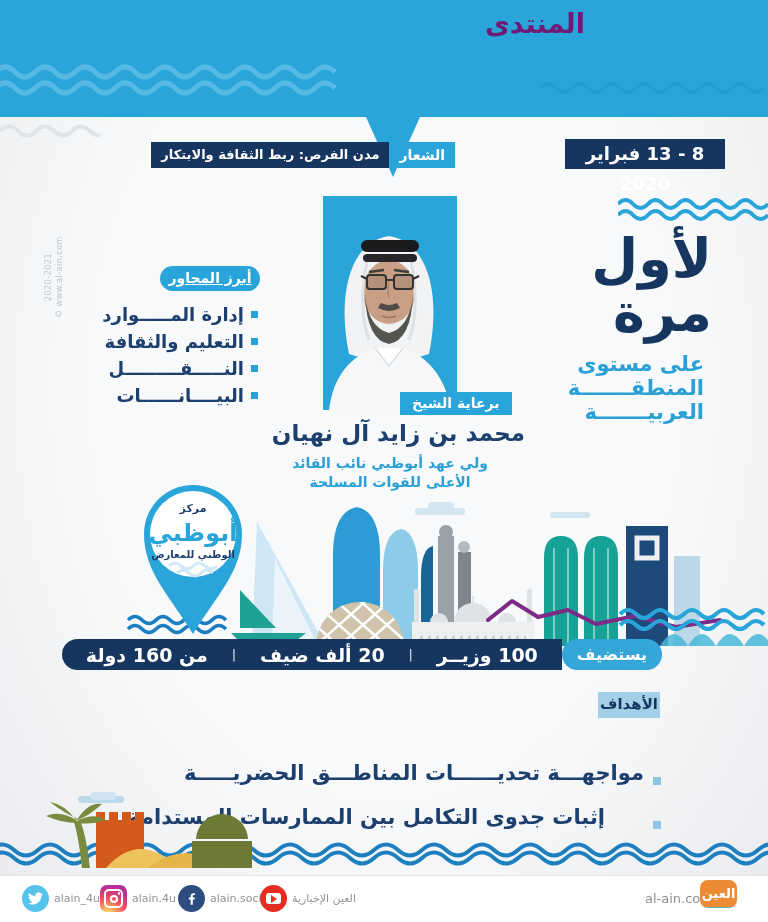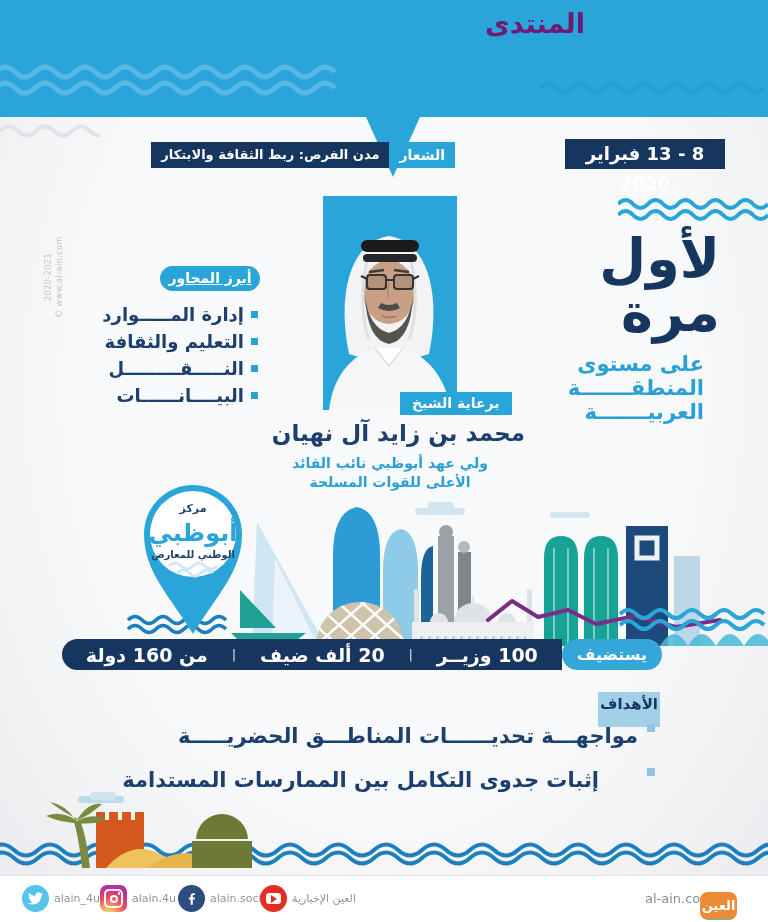--- a/index.html
+++ b/index.html
@@ -21,21 +21,21 @@
   
   .date-badge{position:absolute;left:565px;top:139px;width:160px;height:30px;background:#16365f;
     color:#fff;font-weight:bold;font-size:18px;text-align:center;line-height:30px;direction:rtl;}
   .slogan{position:absolute;right:313px;top:142px;height:26px;display:flex;direction:rtl;}
   .slogan-label{background:#2aa5da;color:#fff;font-size:14px;font-weight:bold;
     padding:0 10px;line-height:26px;white-space:nowrap;}
   .slogan-text{background:#16365f;color:#fff;font-size:13px;font-weight:bold;
     padding:0 10px;line-height:26px;white-space:nowrap;}
   .waves-right{position:absolute;left:618px;top:196px;}
   
-  .first-big{position:absolute;right:48px;top:232px;text-align:right;direction:rtl;
+  .first-big{position:absolute;right:56px;top:232px;text-align:right;direction:rtl;
     color:#16365f;font-size:54px;font-weight:bold;line-height:54px;}
   .first-sub{position:absolute;right:64px;top:352px;text-align:right;direction:rtl;
     color:#2aa0d6;font-size:21px;font-weight:bold;line-height:24px;}
   
   .topics-title{position:absolute;left:160px;top:266px;width:100px;height:25px;background:#2aa5da;
     border-radius:13px;color:#fff;font-size:14px;font-weight:bold;text-align:center;line-height:25px;direction:rtl;text-decoration:underline;}
   .topics-list{position:absolute;left:30px;top:301px;width:228px;direction:rtl;}
   .topic{display:flex;align-items:center;direction:rtl;height:27px;color:#1c3f6e;
     font-size:18px;font-weight:bold;gap:7px;white-space:nowrap;}
   .topic .bullet{width:7px;height:7px;background:#2aa0d6;flex:0 0 auto;}
@@ -52,24 +52,24 @@
   .skyline{position:absolute;left:120px;top:496px;z-index:1;}
   
   .stats{position:absolute;right:106px;top:639px;height:31px;display:flex;direction:rtl;z-index:4;}
   .stats-label{background:#35a6d8;border-radius:16px;padding:0 15px;color:#fff;
     font-weight:bold;font-size:16px;line-height:31px;white-space:nowrap;}
   .stats-bar{background:#16365f;border-radius:16px 0 0 16px;width:452px;display:flex;direction:rtl;
     align-items:center;justify-content:space-between;padding:0 24px;color:#fff;
     font-weight:bold;font-size:19px;white-space:nowrap;}
   .stats-bar .sep{font-size:13px;opacity:.85;font-weight:normal;}
   
-  .goals-title{position:absolute;left:598px;top:692px;width:62px;height:35px;background:#a3cfe7;
+  .goals-title{position:absolute;left:598px;top:692px;width:62px;height:26px;background:#a3cfe7;
     color:#16365f;font-size:15px;font-weight:bold;text-align:center;line-height:25px;direction:rtl;}
-  .goal{position:absolute;right:113px;display:flex;direction:rtl;align-items:flex-start;gap:9px;
-    color:#1c3f6e;font-size:21px;font-weight:bold;white-space:nowrap;}
+  .goal{position:absolute;right:107px;display:flex;direction:rtl;align-items:flex-end;gap:9px;
+    color:#1c3f6e;font-size:21px;font-weight:bold;white-space:nowrap;margin-top:37px;}
   .goal .bullet{width:8px;height:8px;background:#8fc5e2;flex:0 0 auto;}
   .goal1{top:724px;}
   .goal2{top:768px;gap:48px;}
   
   .bottom-scene{position:absolute;left:0;top:792px;z-index:1;}
   .footer{position:absolute;left:0;bottom:0;width:768px;height:46px;background:#ffffff;
     border-top:1px solid #e3e5e7;z-index:5;}
   .social{position:absolute;top:9px;display:flex;align-items:center;gap:5px;}
   .social .handle{color:#90959a;font-size:11px;}
   .icon{width:27px;height:27px;border-radius:50%;display:flex;align-items:center;justify-content:center;flex:0 0 auto;}
@@ -77,21 +77,21 @@
   .icon-ig{border-radius:7px;background:radial-gradient(circle at 30% 110%, #fdd265 8%, #f14e5c 48%, #c22e92 75%, #9a36b0 100%);
     position:relative;}
   .ig-frame{width:15px;height:15px;border:2px solid #fff;border-radius:5px;position:relative;}
   .ig-lens{position:absolute;left:3.5px;top:3.5px;width:8px;height:8px;border:2px solid #fff;border-radius:50%;box-sizing:border-box;}
   .ig-dot{position:absolute;right:1px;top:1px;width:2.5px;height:2.5px;background:#fff;border-radius:50%;}
   .icon-fb{background:#2d4d80;}
   .icon-yt{background:#e62d23;}
   .yt-box{width:15px;height:11px;background:#fff;border-radius:3px;display:flex;align-items:center;justify-content:center;}
   .yt-tri{width:0;height:0;border-left:6px solid #e62d23;border-top:4px solid transparent;border-bottom:4px solid transparent;margin-left:1px;}
   .website{position:absolute;left:645px;top:15px;color:#8a8f94;font-size:13px;}
-  .brand-logo{position:absolute;left:700px;top:16px;width:37px;height:28px;border-radius:8px;overflow:hidden;}
+  .brand-logo{position:absolute;left:700px;top:4px;width:37px;height:28px;border-radius:8px;overflow:hidden;}
   .brand-top{background:#ec8b33;color:#fff;height:27px;font-size:13px;font-weight:bold;
     display:flex;align-items:center;justify-content:center;direction:rtl;}
   .brand-bottom{background:#5ab9b3;color:#fff;height:11px;font-size:6px;text-align:center;line-height:11px;direction:rtl;}
   .watermark{position:absolute;left:-6px;top:266px;width:120px;transform:rotate(-90deg);
     font-size:8px;line-height:11px;color:#bfc3c7;text-align:center;letter-spacing:.5px;}
 </style>
 </head>
 <body>
 
 <div class="canvas">

